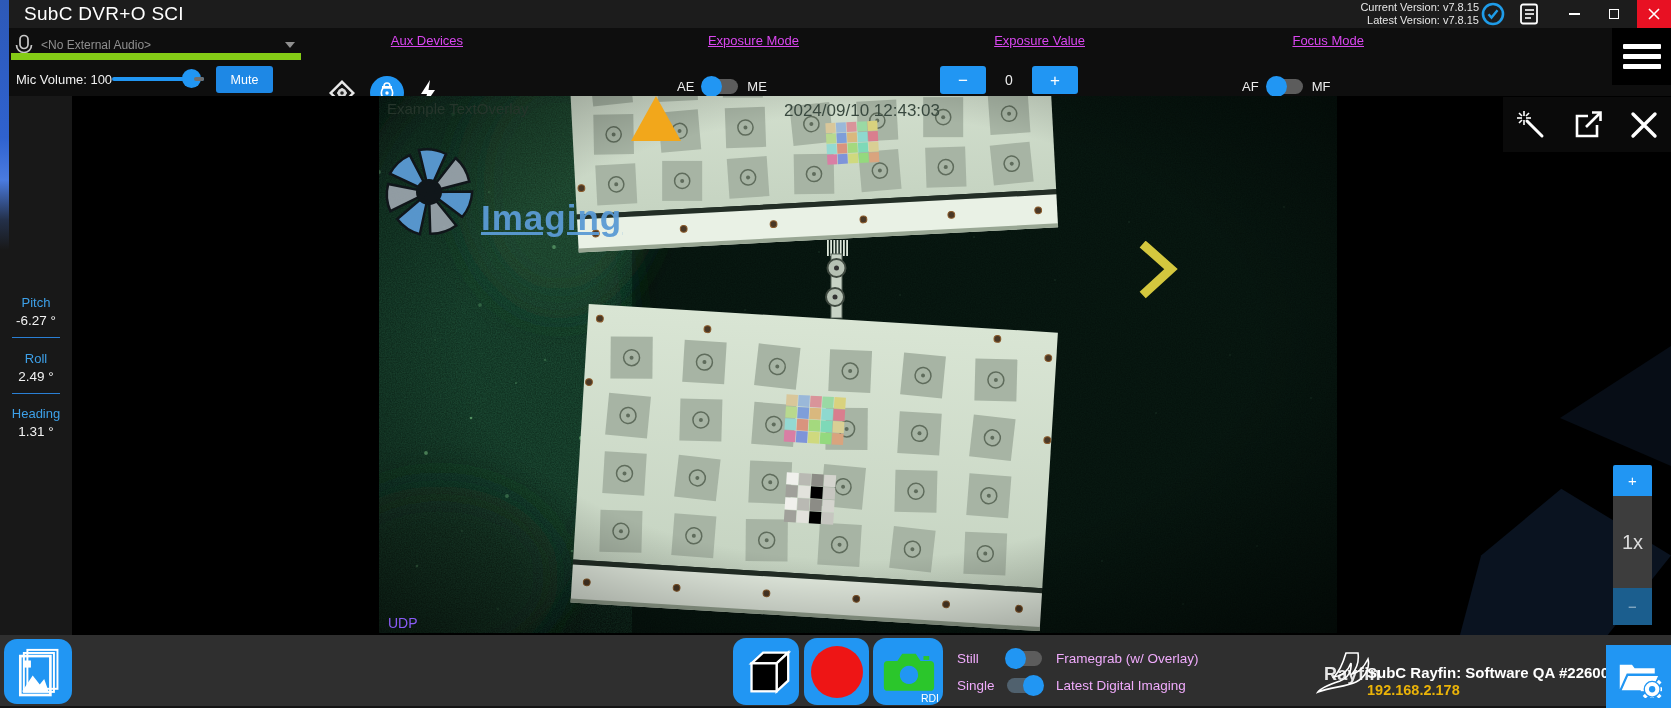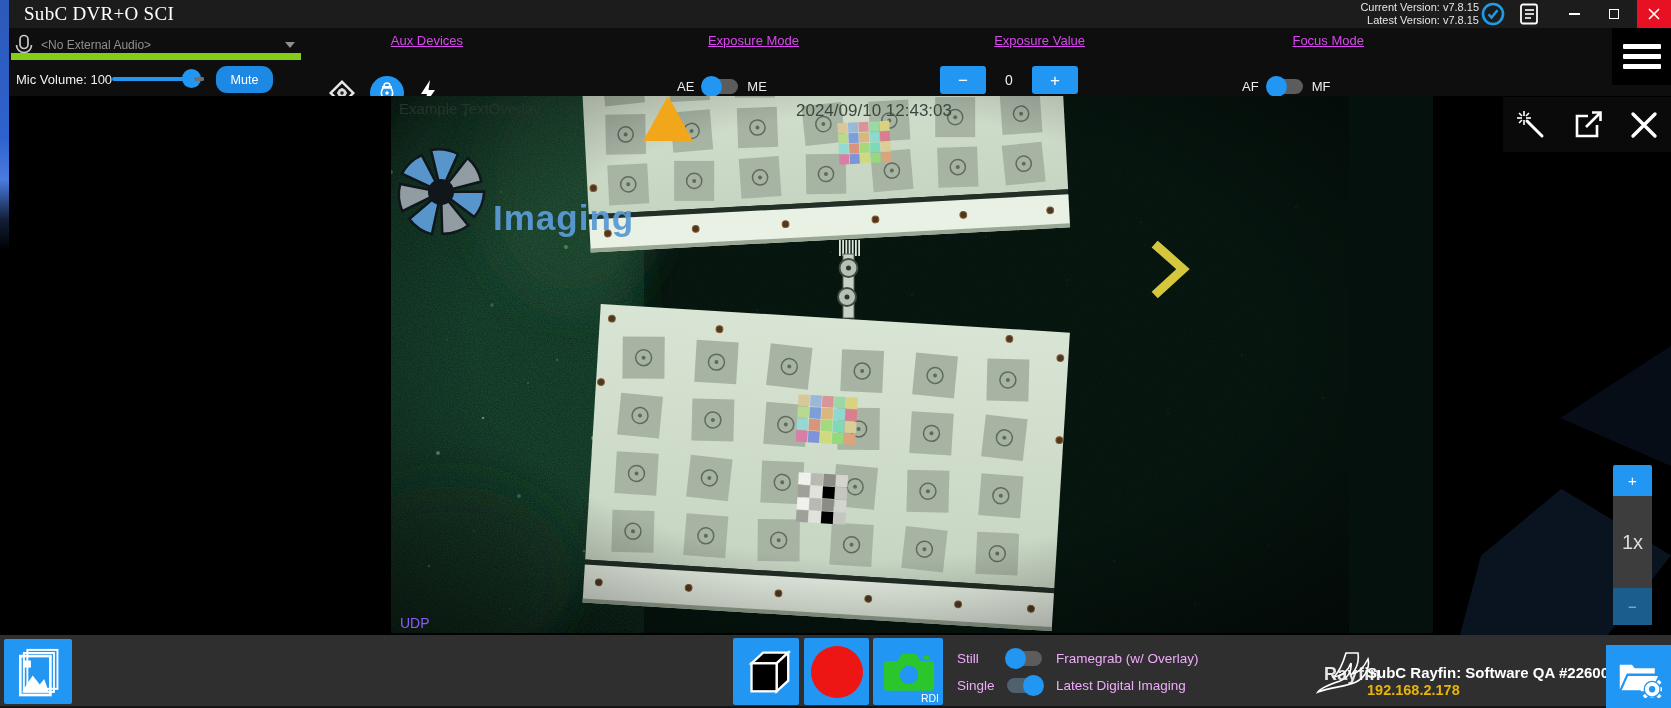--- a/index.html
+++ b/index.html
@@ -2,21 +2,21 @@
 <html><head>
 <meta charset="utf-8">
 <style>
   * { margin:0; padding:0; box-sizing:border-box; }
   body { background:#000; }
   .app{ position:relative; width:1671px; height:708px; background:#000;
         font-family:"Liberation Sans", sans-serif; overflow:hidden; color:#eee; }
 
   
   .titlebar{ position:absolute; left:0; top:0; width:1671px; height:28px; background:#1c1c1c; }
-  .title{ position:absolute; left:24px; top:3px; font-size:19px; color:#fff; letter-spacing:.3px;font-family:Liberation Serif, serif; }
+  .title{ position:absolute; left:24px; top:3px; font-size:19px; color:#fff; letter-spacing:.3px; }
   .versions{ position:absolute; right:192px; top:1px; text-align:right; font-size:11px; line-height:13px; color:#e6e6e6; }
   .tb-ico{ position:absolute; top:2px; width:24px; height:24px; display:flex; align-items:center; justify-content:center; }
   .win-btn{ position:absolute; top:0; width:34px; height:28px; display:flex; align-items:center; justify-content:center; }
   .close-btn{ background:#e81123; width:34px; }
   .min-glyph{ width:11px; height:2px; background:#fff; }
   .max-glyph{ width:10px; height:10px; border:1.5px solid #fff; }
 
   
   .edge-glow{ position:absolute; left:0; top:0; width:9px; height:250px; z-index:60;
     background:linear-gradient(180deg,#2d59b8 0%,#2f62cf 55%,#4a7be0 72%,rgba(70,120,220,.25) 88%,transparent 100%); }
@@ -24,21 +24,21 @@
   
   .toolbar{ position:absolute; left:0; top:28px; width:1671px; height:68px; background:#0e0e0e; }
   .audio-row{ position:absolute; left:11px; top:8px; width:290px; height:24px; border-bottom:7px solid #84cc16; display:flex; align-items:center; }
   .audio-text{ font-size:12px; color:#8f8f8f; margin-left:6px; flex:1; }
   .caret{ width:0; height:0; border-left:5px solid transparent; border-right:5px solid transparent; border-top:6px solid #8f8f8f; margin-right:6px; }
   .micvol{ position:absolute; left:16px; top:44px; font-size:13px; color:#f0f0f0; }
   .slider{ position:absolute; left:112px; top:49px; width:92px; height:4px; background:#2196f3; border-radius:2px; }
   .slider:after{ content:""; position:absolute; left:82px; top:0; width:10px; height:4px; background:#6f6f6f; border-radius:2px; }
   .slider .knob{ position:absolute; left:70px; top:-8px; width:19px; height:19px; border-radius:50%; background:#2196f3; }
   .mute{ position:absolute; left:216px; top:38px; width:57px; height:27px; background:#1e88e5; color:#fff;
-         border:none; border-radius:11px; font-size:12.5px; font-family:inherit;text-align:center; }
+         border:none; border-radius:3px; font-size:12.5px; font-family:inherit;text-align:center; }
   .sec-label{ position:absolute; top:5px; font-size:13px; color:#d946ef; text-align:right; width:160px;text-decoration:underline; }
   .ctl-row{ position:absolute; display:flex; align-items:center; gap:9px; font-size:13px; color:#ececec; }
   .toggle{ position:relative; width:35px; height:15px; border-radius:8px; background:#5c5c5c; }
   .toggle .tknob{ position:absolute; top:-3px; left:-2px; width:21px; height:21px; border-radius:50%; background:#2196f3; }
   .toggle.right .tknob{ left:auto; right:-2px; }
   .toggle.bluetrack{ background:#50616e; }
   .sq-btn{ width:46px; height:28px; background:#2196f3; border:none; border-radius:3px; color:#fff; font-size:17px; line-height:1; font-family:inherit; }
   .aux-icons{ position:absolute; left:328px; top:48px; display:flex; align-items:center; gap:14px; }
   .aux-sel{ width:34px; height:34px; border-radius:50%; background:#2196f3; display:flex; align-items:center; justify-content:center; }
   .hamburger{ position:absolute; left:1612px; top:28px; width:59px; height:57px; background:#000; z-index:50;
@@ -46,47 +46,47 @@
   .hamburger span{ display:block; width:38px; height:5px; background:#fff; border-radius:1px; }
 
   
   .main{ position:absolute; left:0; top:96px; width:1671px; height:539px; background:#000; }
   .sidebar{ position:absolute; left:0; top:0; width:72px; height:539px; background:#181818; }
   .tele{ position:absolute; left:0; width:72px; text-align:center; }
   .tele .tl{ font-size:13px; color:#3da0e8; }
   .tele .tv{ font-size:13.5px; color:#f2f2f2; margin-top:3px; }
   .tdiv{ position:absolute; left:12px; width:48px; height:1px; background:#2a7fd4; }
 
-  .video{ position:absolute; left:391px; top:0px; width:1042px; height:537px; overflow:hidden; background:#05110c; }
+  .video{ position:absolute; left:379px; top:0px; width:958px; height:537px; overflow:hidden; background:#05110c; }
   .ov-text{ position:absolute; left:8px; top:4px; font-size:15px; color:#26352b; }
   .ov-tri{ position:absolute; left:252px; top:0; width:0; height:0;
            border-left:25px solid transparent; border-right:25px solid transparent; border-bottom:45px solid #f2a71b; }
   .ov-time{ position:absolute; left:405px; top:5px; font-size:17px; color:#39493f; }
   .ov-udp{ position:absolute; left:9px; top:519px; font-size:14px; color:#8b5cf6; }
   .wm{ position:absolute; left:2px; top:46px; opacity:.95; }
   .wm-subc{ position:absolute; left:100px; top:8px; font-size:44px; font-weight:bold; color:#8f969c; letter-spacing:1px; }
-  .wm-img{ position:absolute; left:100px; top:56px; font-size:35px; font-weight:bold; color:#5b9bd5; letter-spacing:1px; }
+  .wm-img{ position:absolute; left:100px; top:56px; font-size:35px; font-weight:bold; color:#5b9bd5; letter-spacing:1px;text-decoration:underline; }
   .chev{ position:absolute; left:760px; top:145px; }
 
   .float-panel{ position:absolute; left:1503px; top:1px; width:168px; height:55px; background:#0a0a0a;
                 display:flex; align-items:center; justify-content:space-around; }
   .navy1{ position:absolute; left:1460px; top:330px; width:211px; height:209px; opacity:.5;
           background:#13263f; clip-path:polygon(10% 62%,48% 30%,100% 62%,70% 100%,0 100%); }
   .navy2{ position:absolute; left:1560px; top:250px; width:111px; height:120px; opacity:.35;
           background:#13263f; clip-path:polygon(0 60%,100% 0,100% 100%); }
 
   .zoomctl{ position:absolute; left:1613px; top:369px; width:39px; }
   .z-plus{ width:39px; height:31px; background:#2196f3; border:none; color:#fff; font-size:15px; border-radius:2px 2px 0 0; font-family:inherit; }
   .z-body{ width:39px; height:92px; background:#3d3d3d; display:flex; align-items:center; justify-content:center;
            font-size:20px; color:#dcdcdc; }
   .z-minus{ width:39px; height:37px; background:#1b5e8e; border:none; color:rgba(255,255,255,.55); font-size:15px; font-family:inherit; }
 
   
   .bottombar{ position:absolute; left:0; top:635px; width:1671px; height:73px; background:#2f2f2f; border-bottom:2px solid #141414; }
-  .bb-btn{ position:absolute; background:#2196f3; border:none; border-radius:2px; display:flex; align-items:center; justify-content:center; }
+  .bb-btn{ position:absolute; background:#2196f3; border:none; border-radius:13px; display:flex; align-items:center; justify-content:center; }
   .gallery{ left:4px; top:4px; width:68px; height:65px; }
   .cube{ left:733px; top:3px; width:66px; height:67px; }
   .rec{ left:804px; top:3px; width:65px; height:67px; }
   .rdi{ left:873px; top:3px; width:70px; height:67px; position:absolute; }
   .rdi-lab{ position:absolute; right:4px; bottom:1px; font-size:10.5px; color:#fff; }
   .rec-dot{ width:52px; height:52px; border-radius:50%; background:#ee1515; }
   .trow{ position:absolute; display:flex; align-items:center; gap:14px; font-size:13.5px; color:#f0abfc; }
   .brand{ position:absolute; left:1280px; top:29px; font-size:18px; font-weight:bold; color:#e5e5e5; letter-spacing:.3px;margin-left:44px; }
   .brand-swoosh{ position:absolute; left:1316px; top:14px; }
   .dev{ position:absolute; left:1367px; top:29px; font-size:15px; font-weight:bold; color:#fff; }
@@ -200,20 +200,36 @@
   </div>
 
   <div class="hamburger">
     <span></span>
       <span></span>
       <span></span>
   </div>
   <div class="edge-glow"></div>
 
   <div class="main">
+    <div class="sidebar">
+      <div class="tele" style="top:199px">
+        <div class="tl">Pitch</div>
+        <div class="tv">-6.27 °</div>
+      </div>
+      <div class="tdiv" style="top:241px"></div>
+      <div class="tele" style="top:255px">
+        <div class="tl">Roll</div>
+        <div class="tv">2.49 °</div>
+      </div>
+      <div class="tdiv" style="top:297px"></div>
+      <div class="tele" style="top:310px">
+        <div class="tl">Heading</div>
+        <div class="tv">1.31 °</div>
+      </div>
+    </div>
 
     <div class="navy2"></div>
     <div class="navy1"></div>
 
     <div class="video">
       <svg id="feed-svg" width="958" height="537" viewBox="0 0 958 537">
         <defs>
           <linearGradient id="faceg" x1="0" y1="0" x2="0" y2="1">
             <stop offset="0" stop-color="#d9e5d4"></stop>
               <stop offset="1" stop-color="#c6d4c2"></stop>

